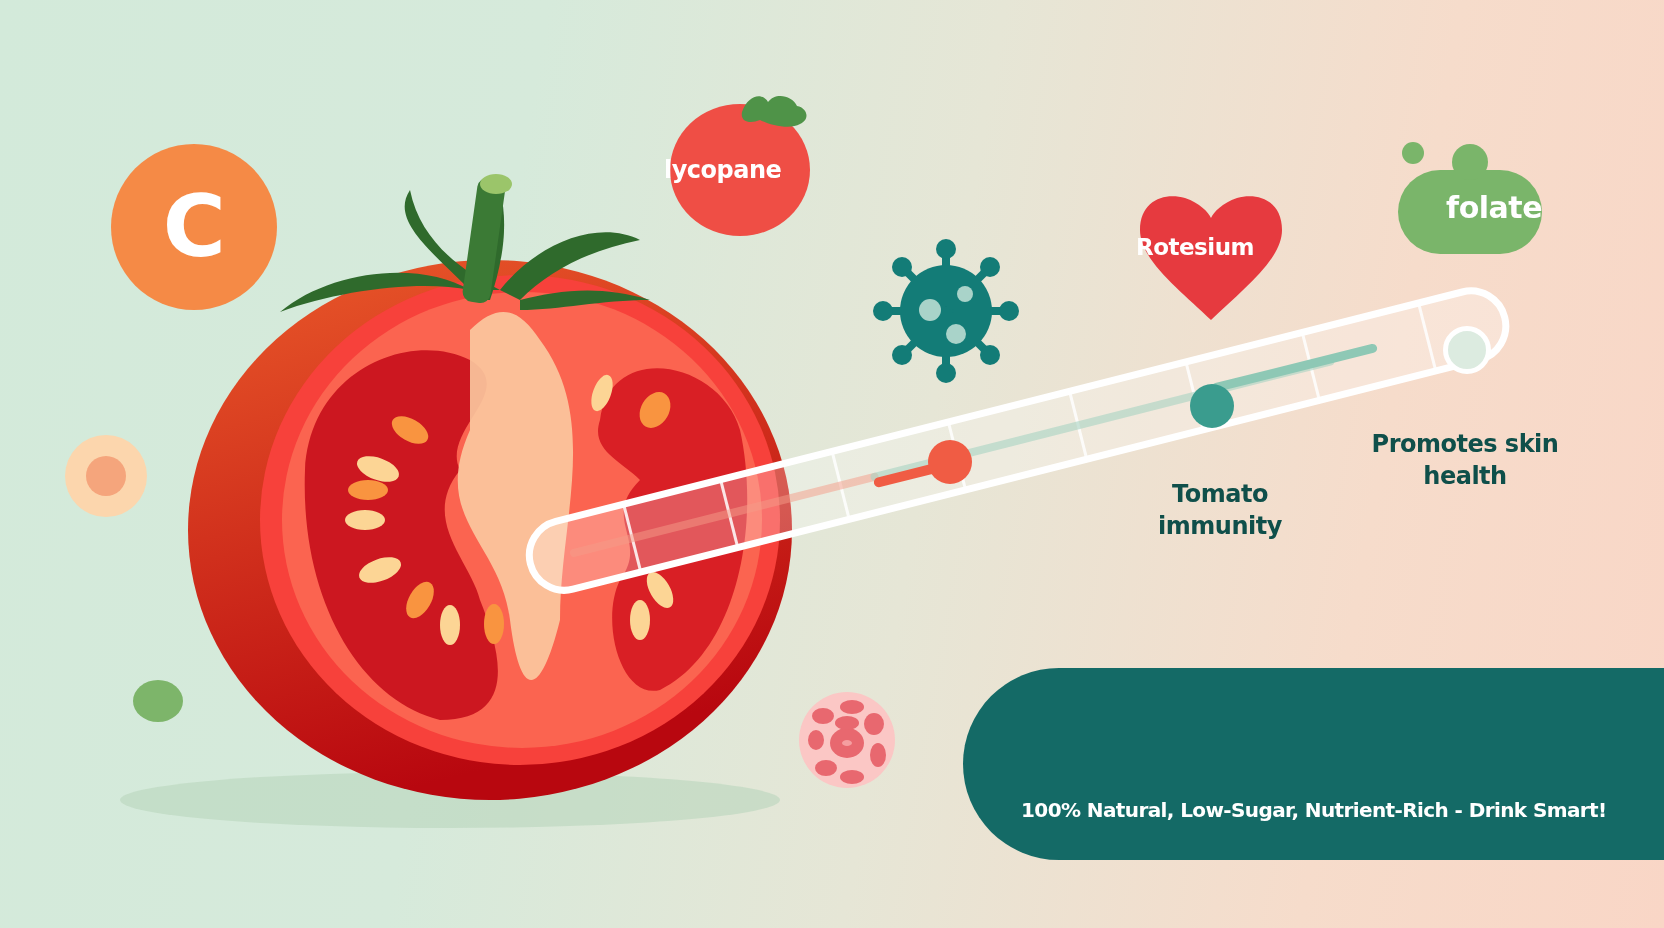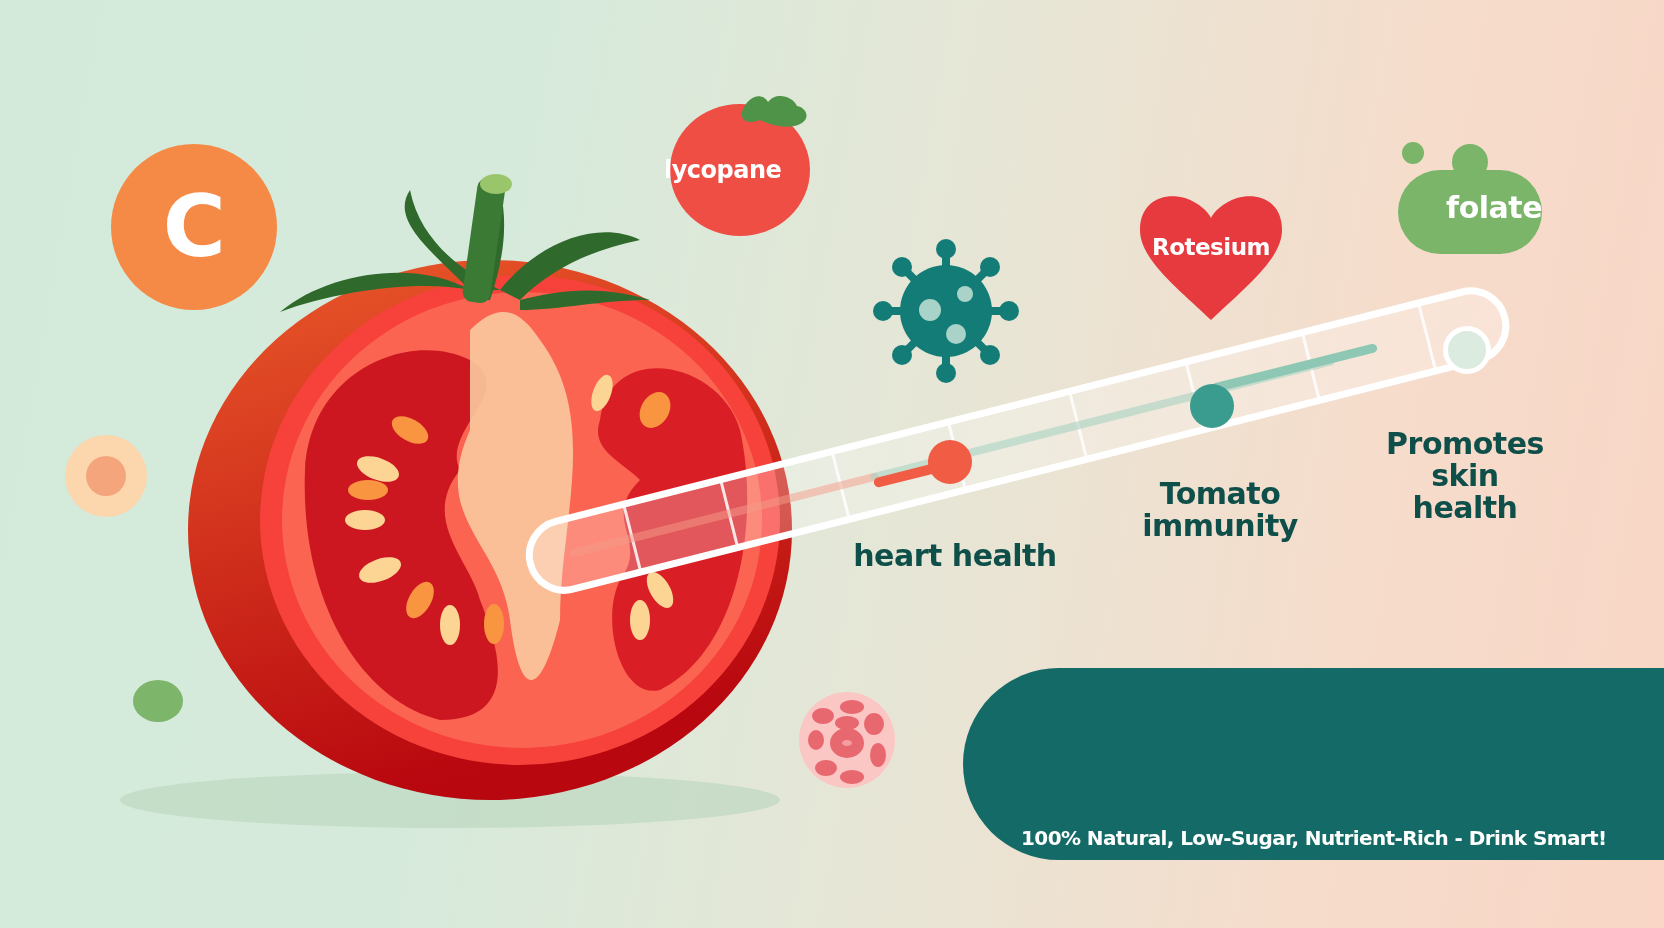--- a/index.html
+++ b/index.html
@@ -1,24 +1,24 @@
 <!DOCTYPE html>
 <html><head>
 <meta charset="utf-8">
 <style>
   html,body{margin:0;padding:0;}
   body{width:1664px;height:928px;overflow:hidden;position:relative;
     background:linear-gradient(100deg,#d3eada 0%,#d6eadb 30%,#e6e6d6 55%,#f6dccb 80%,#f9d6c6 100%);
     font-family:"DejaVu Sans","Liberation Sans",sans-serif;}
   .abs{position:absolute;}
-  .label{color:#0f4f4a;font-weight:bold;text-align:center;font-size:30px;line-height:32px;letter-spacing:-0.5px;}
+  .label{color:#0f4f4a;font-weight:bold;text-align:center;font-size:24px;line-height:32px;letter-spacing:-0.5px;}
   .badge-text{color:#fff;font-weight:bold;letter-spacing:-0.5px;}
   #banner{left:963px;top:668px;width:720px;height:192px;background:#146a66;border-radius:96px 0 0 96px;}
   #banner .title{position:absolute;left:66px;top:32px;font-size:76px;font-weight:bold;color:#fff;letter-spacing:-1px;line-height:90px;white-space:nowrap;}
-  #banner .subtitle{position:absolute;left:58px;top:130px;font-size:20px;font-weight:bold;color:#fff;letter-spacing:-0.6px;white-space:nowrap;margin-top:28px;}
+  #banner .subtitle{position:absolute;left:58px;top:130px;font-size:20px;font-weight:bold;color:#fff;letter-spacing:-0.6px;white-space:nowrap;}
 </style>
 </head>
 <body>
 
 <svg class="abs" style="left:0;top:0" width="1664" height="928">
 
   <g>
     <circle cx="194" cy="227" r="83" fill="#f58a46"></circle>
   </g>
 
@@ -146,32 +146,31 @@
       <line x1="560" y1="440" x2="870" y2="440" stroke="#f59c88" stroke-width="8" opacity="0.5" stroke-linecap="round"></line>
       <line x1="870" y1="440" x2="1340" y2="440" stroke="#a9d4c3" stroke-width="8" opacity="0.6" stroke-linecap="round"></line>
     </g>
   </g>
 </svg>
 
 <div class="abs badge-text" style="left:146px;top:176px;width:96px;text-align:center;font-size:86px;line-height:100px;">C</div>
 
 <div class="abs badge-text" style="left:664px;top:156px;width:150px;text-align:left;font-size:24px;">lycopane</div>
 
-<div class="abs badge-text" style="left:1136px;top:234px;width:150px;text-align:center;font-size:23px;">Rotesium</div>
+<div class="abs badge-text" style="left:1136px;top:234px;width:150px;font-size:23px;">Rotesium</div>
 
 <div class="abs badge-text" style="left:1398px;top:190px;width:144px;text-align:right;font-size:30px;">folate</div>
 
 <div class="abs" style="left:872px;top:462px;width:68px;height:10px;background:#f05c44;border-radius:5px;transform:rotate(-14deg);transform-origin:right center;"></div>
 <div class="abs" style="left:928px;top:440px;width:44px;height:44px;border-radius:50%;background:#f05c44;"></div>
 <div class="abs" style="left:1212px;top:384px;width:170px;height:9px;background:#8ec8b5;border-radius:5px;transform:rotate(-14deg);transform-origin:left center;"></div>
 <div class="abs" style="left:1190px;top:384px;width:44px;height:44px;border-radius:50%;background:#3a9c8e;"></div>
 <div class="abs" style="left:1443px;top:326px;width:38px;height:38px;border-radius:50%;background:#dcebe0;border:5px solid #fff;"></div>
 
 <div class="abs label" style="left:850px;top:540px;width:210px;">
-  <div>heart health</div>
 </div>
 <div class="abs label" style="left:1130px;top:478px;width:180px;">
   <div>Tomato</div>
   <div>immunity</div>
 </div>
 <div class="abs label" style="left:1360px;top:428px;width:210px;">
   <div>Promotes skin</div>
   <div>health</div>
 </div>
 

